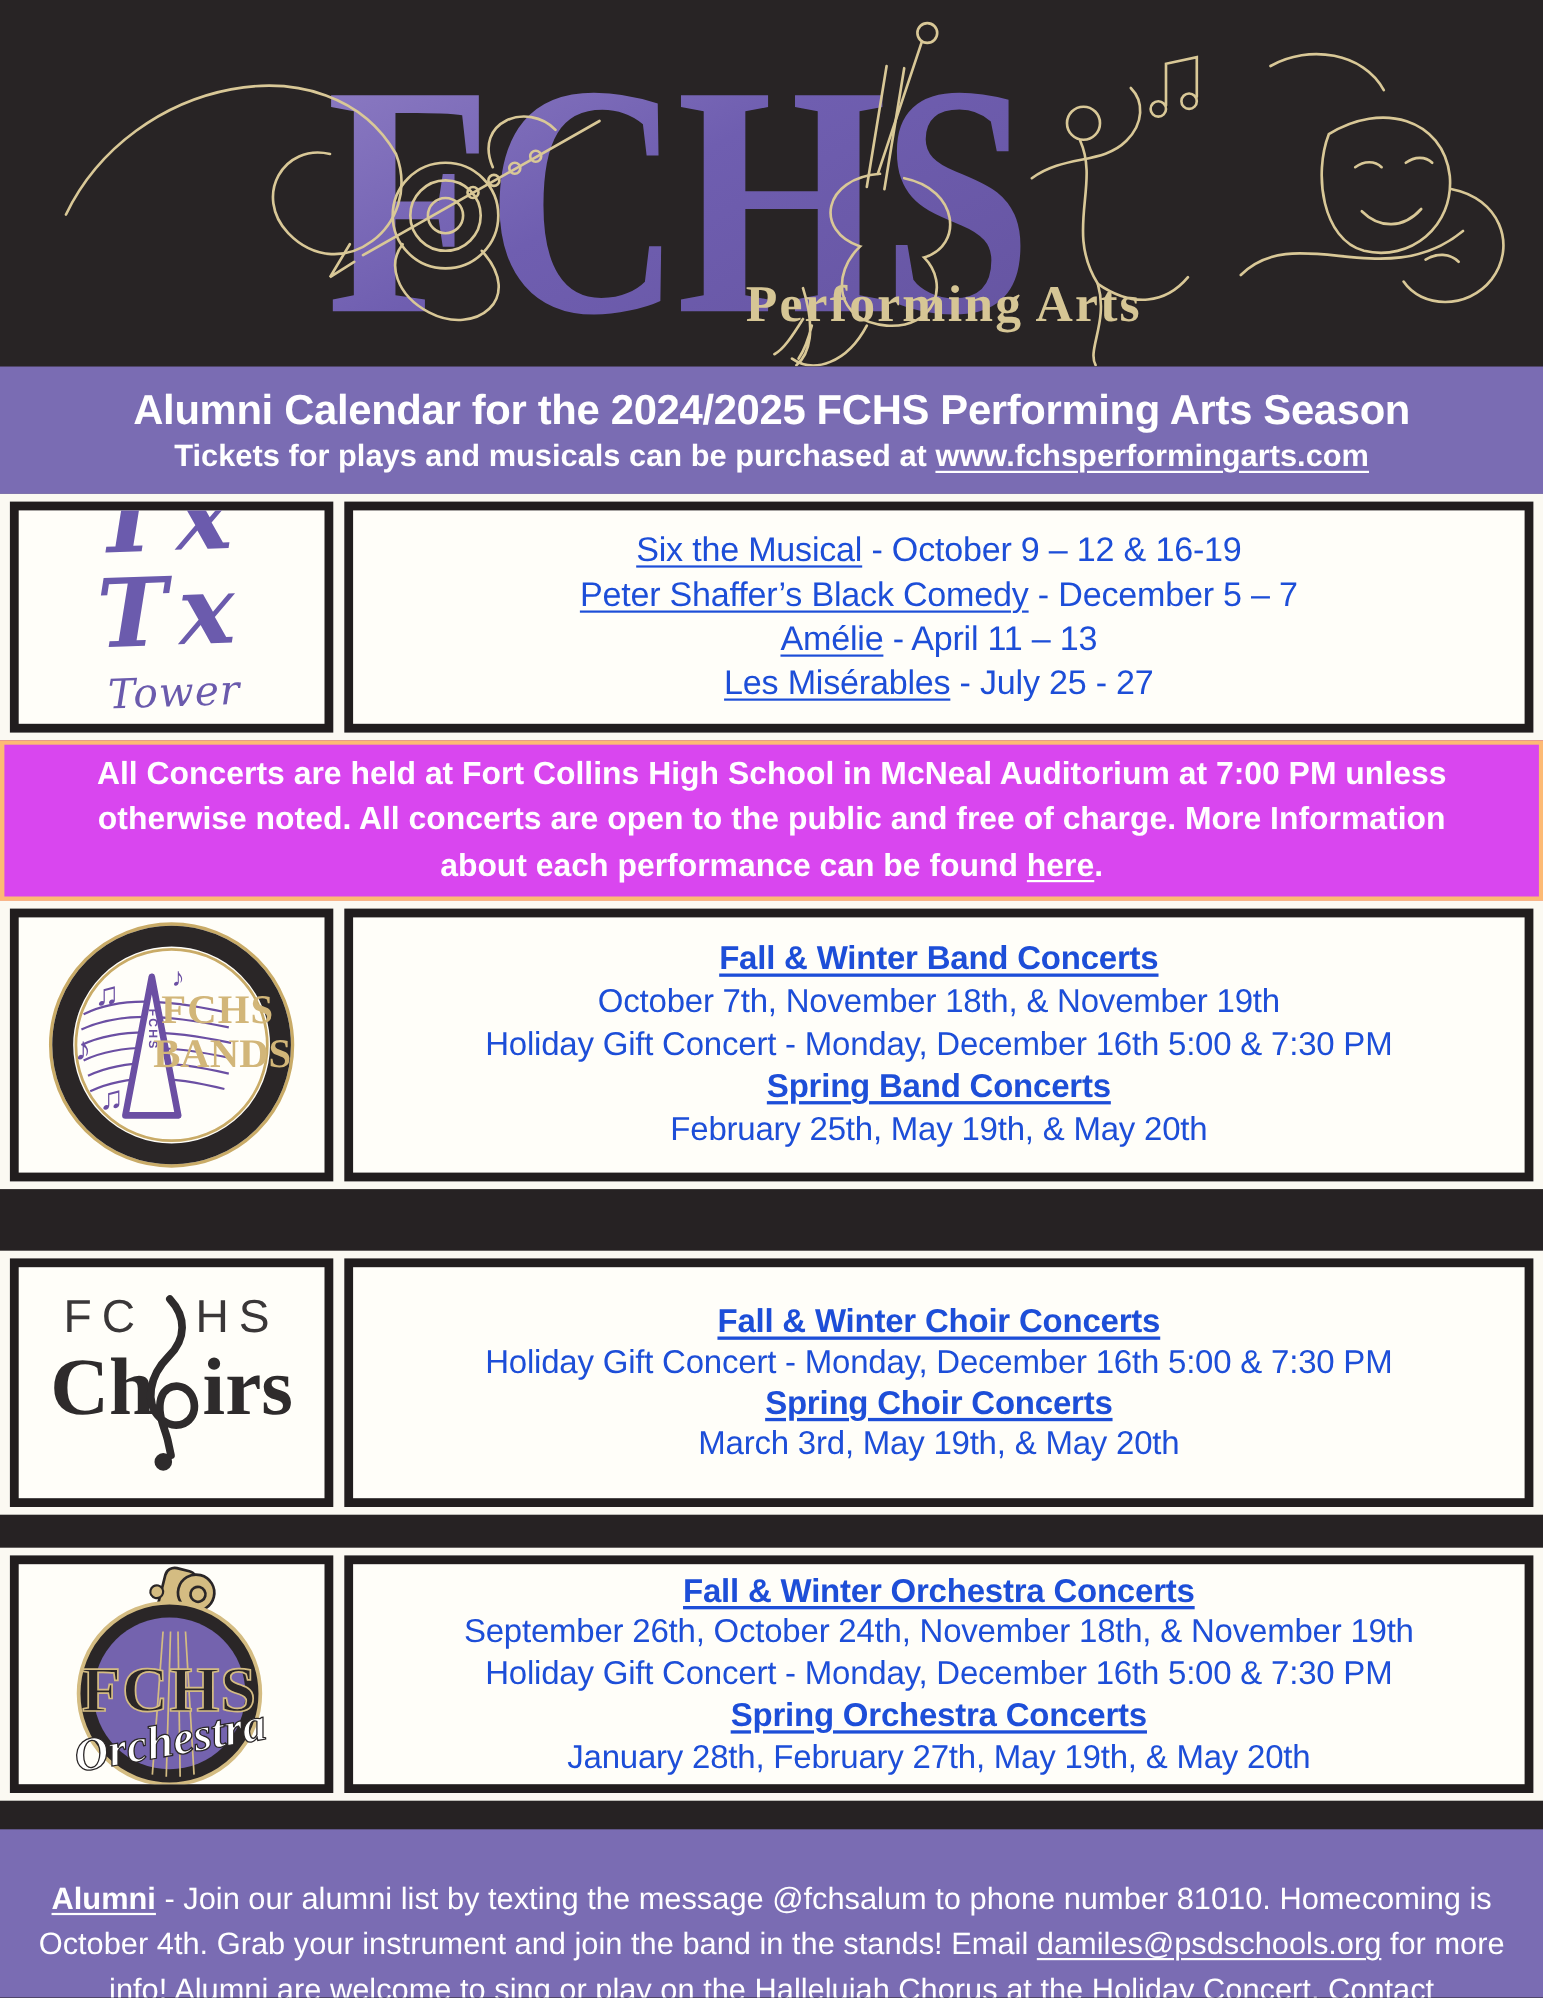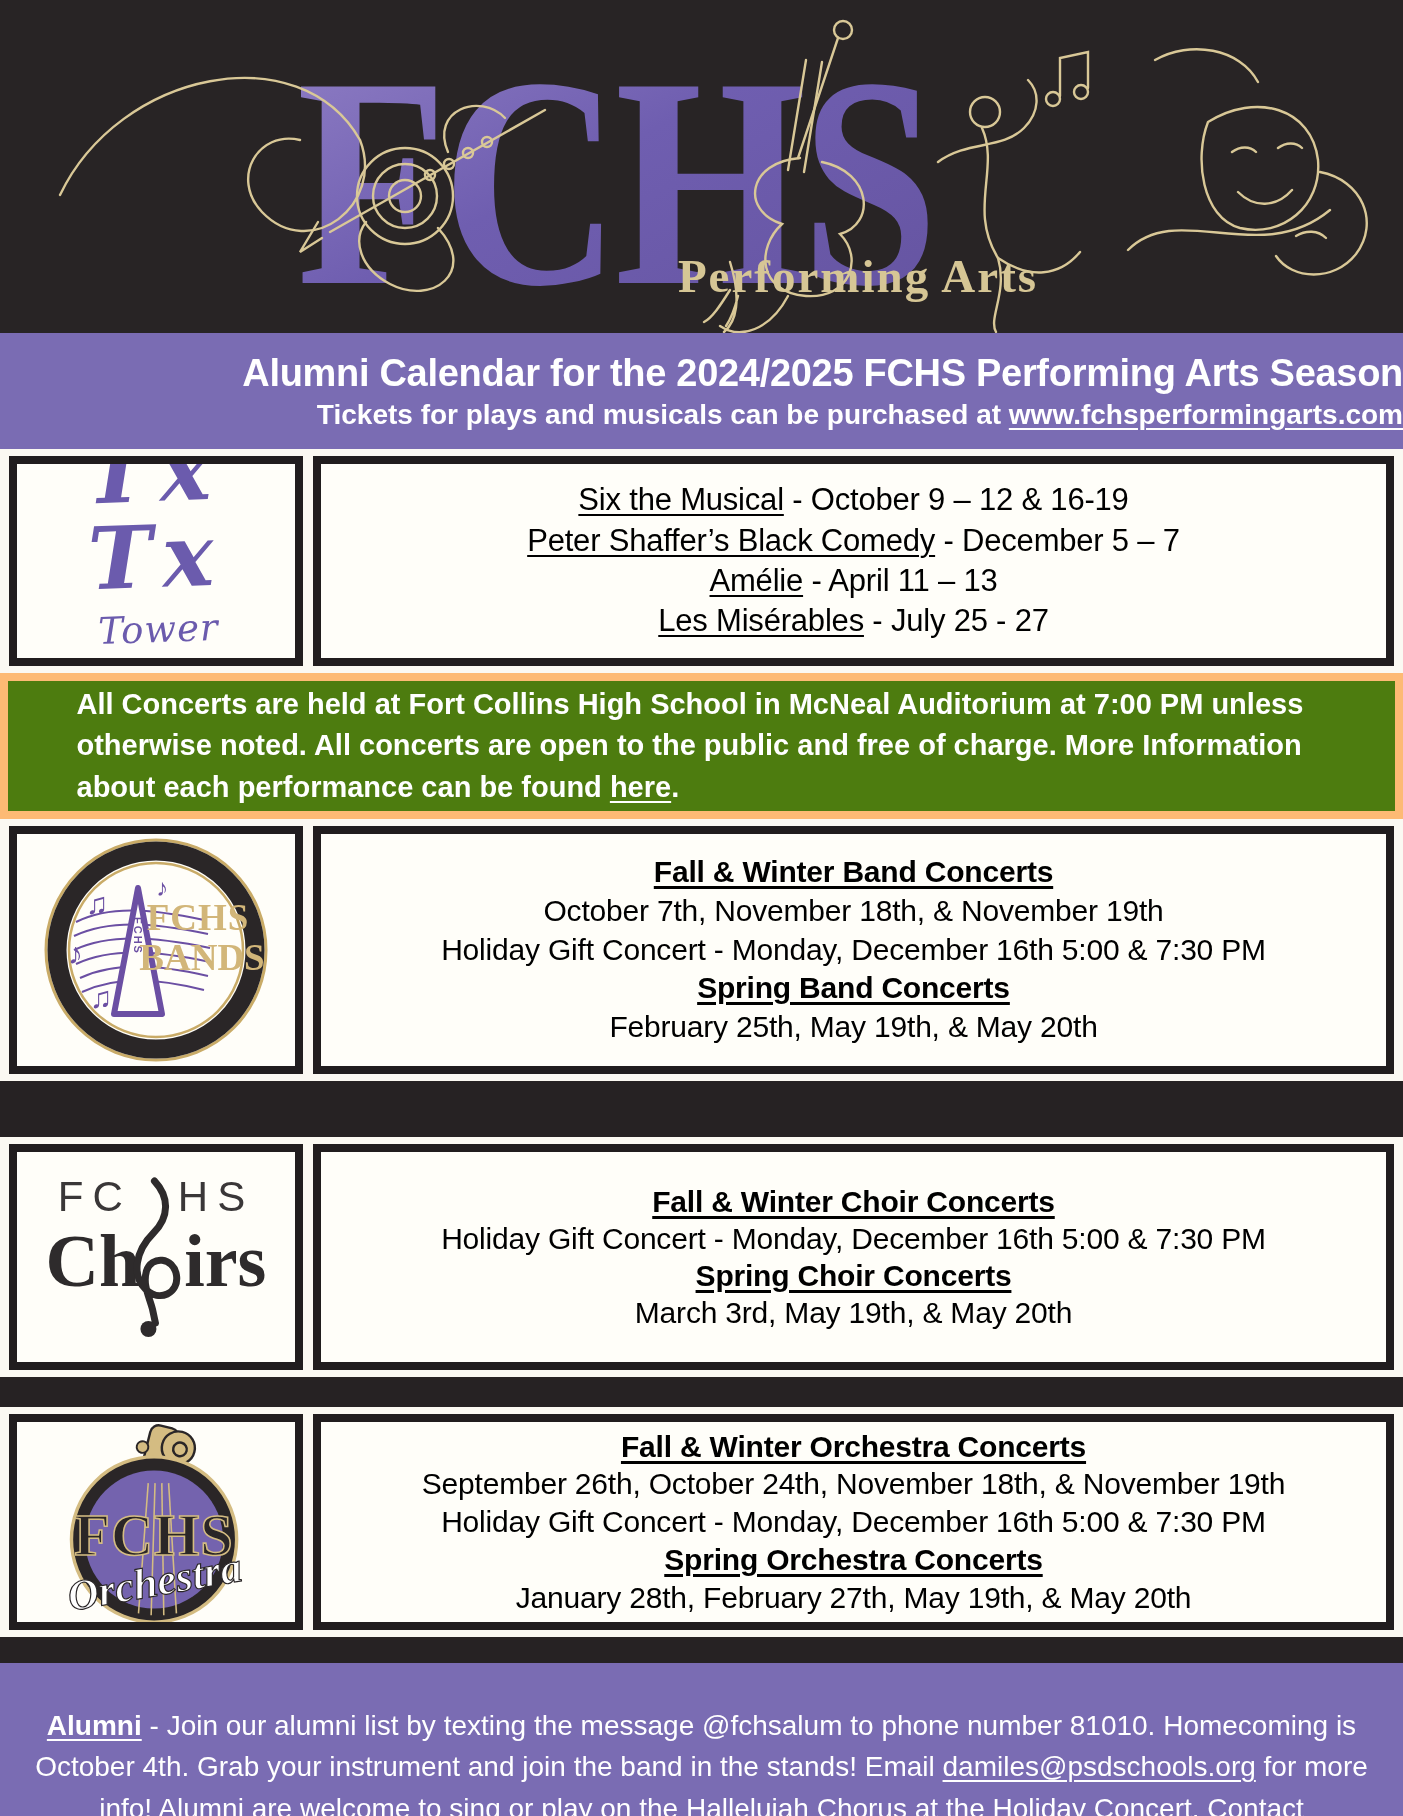--- a/index.html
+++ b/index.html
@@ -7,38 +7,38 @@
     width:1403px;height:1816px;
     background:#262223;
     font-family:"Liberation Sans", sans-serif;
     overflow:hidden;
     -webkit-font-smoothing:antialiased;
   }
   
   .header{position:relative;height:333px;background:#282425;overflow:hidden;}
   
   .title-banner{
-    height:116px;background:#7a6cb3;color:#ffffff;text-align:right;
+    height:116px;background:#7a6cb3;color:#ffffff;text-align:center;
     display:flex;flex-direction:column;justify-content:center;gap:4px;box-sizing:border-box;
   }
   .title-banner .title{font-size:38px;font-weight:bold;letter-spacing:-.3px;}
   .title-banner .subtitle{font-size:28px;font-weight:bold;}
   .title-banner a, .u{color:inherit;text-decoration:underline;text-underline-offset:4px;text-decoration-thickness:2px;}
   .notice-banner{
-    height:146px;background:#4d7c0f;border:8px solid #fdba74;box-sizing:border-box;
-    color:#fff;display:flex;align-items:center;justify-content:center;text-align:left;
+    height:146px;background:#d946ef;border:4px solid #fdba74;box-sizing:border-box;
+    color:#fff;display:flex;align-items:center;justify-content:center;text-align:center;
   }
   .notice-inner{max-width:1250px;font-size:29px;font-weight:bold;line-height:1.42;}
   
   .row{background:#fbf9f2;padding:7px 9px;display:flex;gap:10px;box-sizing:border-box;}
   .cell{border:8px solid #211d1e;background:#fffef9;box-sizing:border-box;
         display:flex;align-items:center;justify-content:center;overflow:hidden;}
   .logo-cell{flex:0 0 294px;}
   .text-cell{flex:1;flex-direction:column;}
-  .line{font-size:30px;line-height:1.29;color:#000000;text-align:center;letter-spacing:-.2px;}
+  .line{font-size:30px;line-height:1.29;color:#1d4ed8;text-align:center;letter-spacing:-.2px;}
   .line.head{font-weight:bold;text-decoration:underline;text-underline-offset:4px;text-decoration-thickness:2.5px;}
   .tower-row{height:224px;}
   .tower-row .line{font-size:31px;line-height:1.3;}
   .show-name{text-decoration:underline;text-underline-offset:4px;text-decoration-thickness:2px;}
   .band-row{height:262px;}
   .choir-row{height:240px;margin-top:56px;}
   .choir-row .line{font-size:30px;line-height:1.24;}
   .orch-row{height:230px;margin-top:30px;}
   .orch-row .line{font-size:30px;line-height:1.26;}
   

